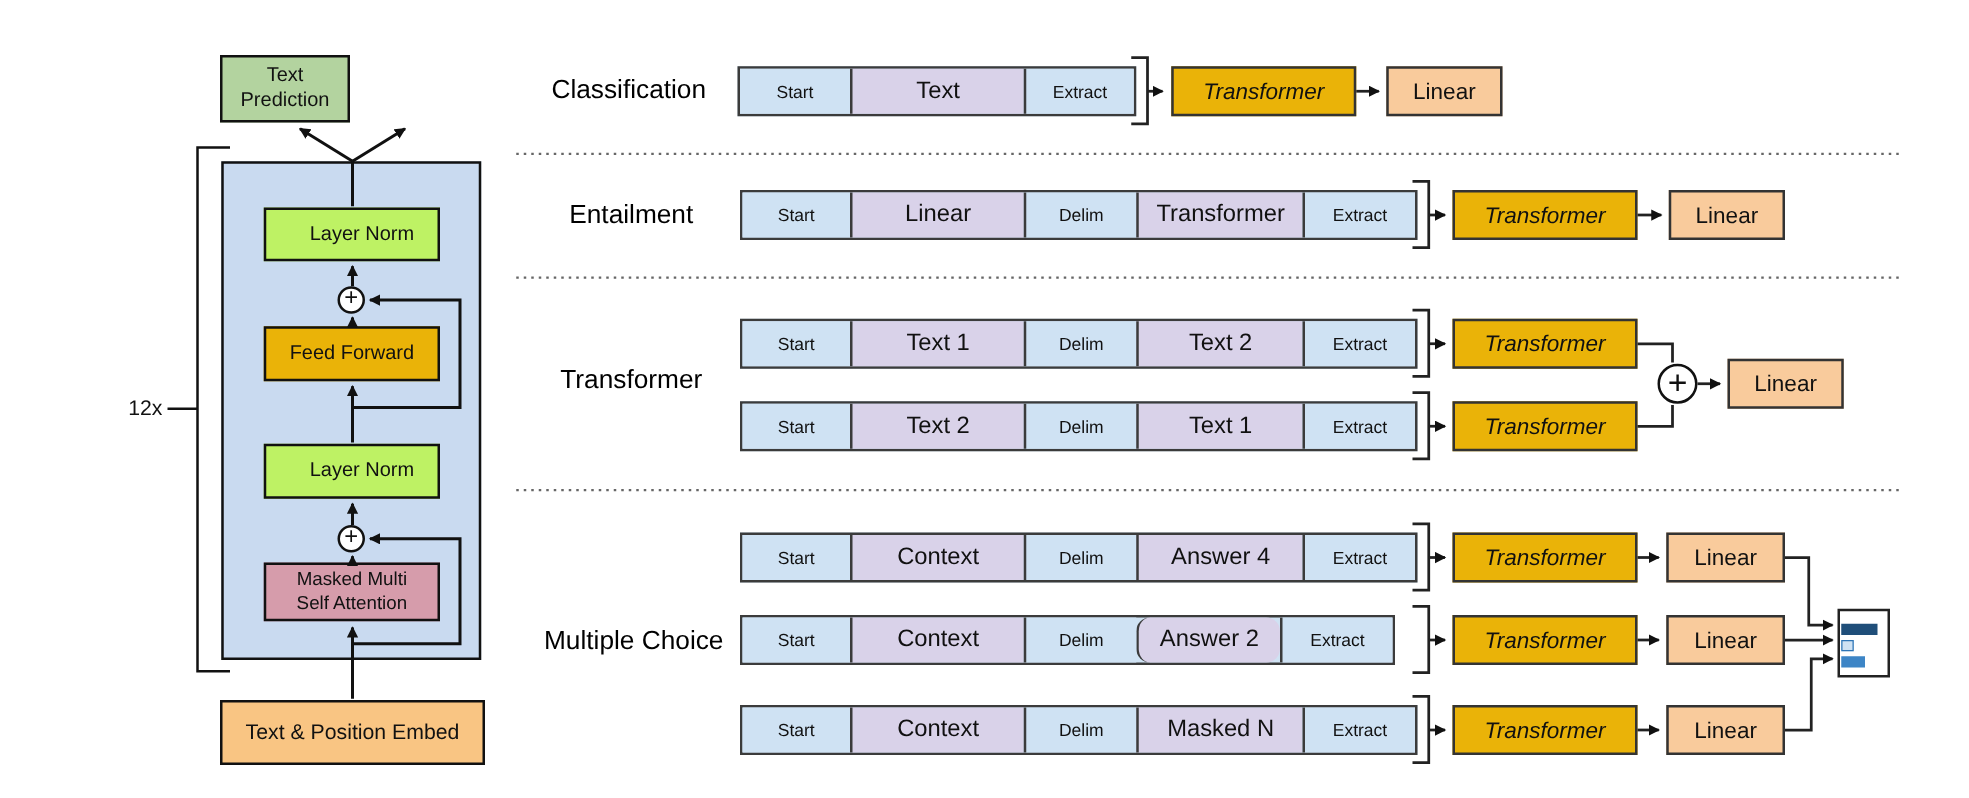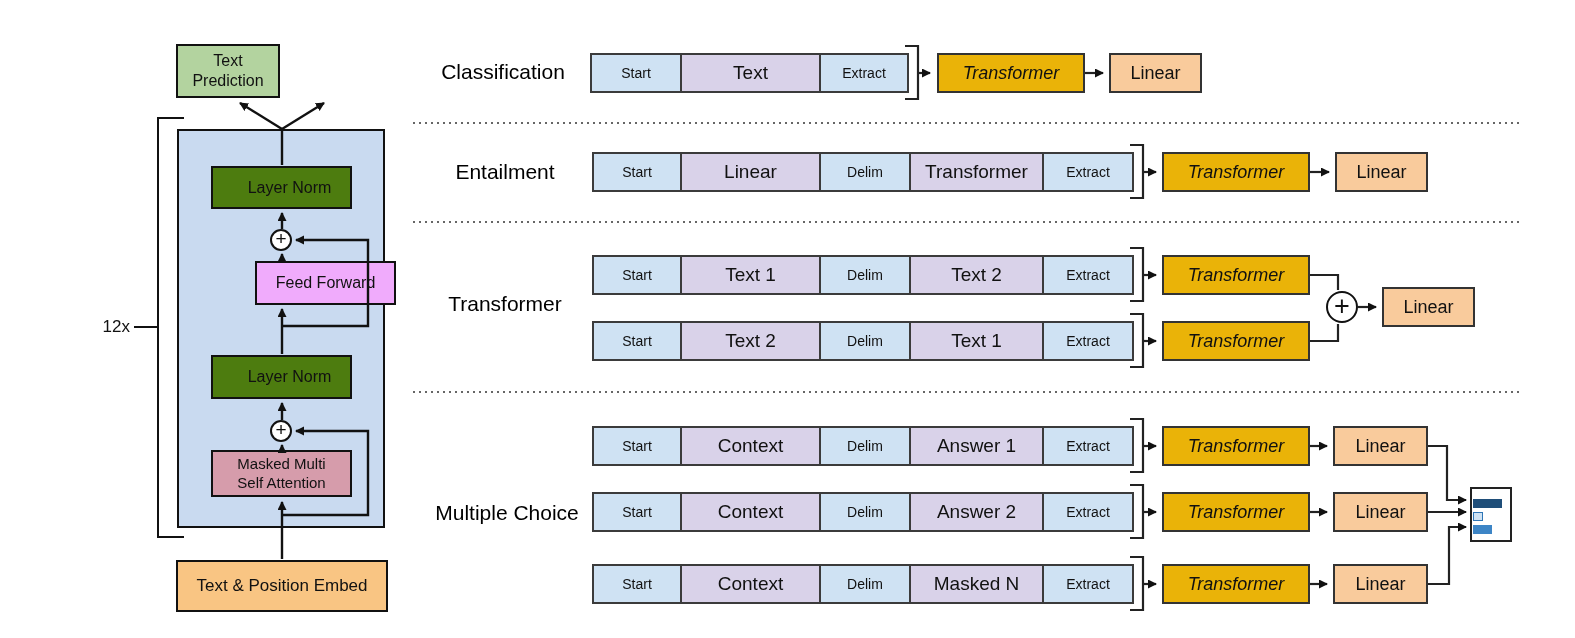--- a/index.html
+++ b/index.html
@@ -9,22 +9,22 @@
   }
   .abs{position:absolute;box-sizing:border-box;}
   .box{
     position:absolute;box-sizing:border-box;border:2px solid #111;
     display:flex;align-items:center;justify-content:center;text-align:center;
     white-space:pre-line;line-height:1.25;
   }
   .container-blue{background:#c9daf0;border-width:2.5px;}
   .head-light{background:#b3d39f;}
   .head-dark{background:#8dc06f;}
-  .purple{background:#4d7c0f;padding-left:16px;}
-  .yellow{background:#f0abfc;margin-left:44px;}
+  .purple{background:#bef264;padding-left:16px;}
+  .yellow{background:#eab308;}
   .pink{background:#d69cab;}
   .orange-embed{background:#f9c583;}
   .green-node{background:#eab308;border-color:#333;font-style:italic;}
   .orange-node{background:#f9cb9c;border-color:#333;}
   .strip{
     position:absolute;display:flex;height:40px;box-sizing:border-box;
     border:2px solid #3b3b3b;background:#cfe2f3;
   }
   .cell{
     box-sizing:border-box;display:flex;align-items:center;justify-content:center;
@@ -121,28 +121,28 @@
   <div class="box green-node node" style="left:1162px;top:255px;width:148px;height:40px;">Transformer</div>
   <div class="box green-node node" style="left:1162px;top:321px;width:148px;height:40px;">Transformer</div>
   <div class="plus plus-lg" style="left:1326px;top:291px;">+</div>
   <div class="box orange-node node" style="left:1382px;top:287px;width:93px;height:40px;">Linear</div>
 
   <div class="task-label" style="left:407px;top:501px;width:200px;">Multiple Choice</div>
   <div class="strip" style="left:592px;top:426px;">
     <div class="cell c-blue tok-s" style="width:86px;">Start</div>
     <div class="cell c-lav tok-f" style="width:139px;">Context</div>
     <div class="cell c-blue tok-s" style="width:90px;">Delim</div>
-    <div class="cell c-lav tok-f" style="width:133px;">Answer 1</div>
+    <div class="cell c-lav tok-f" style="width:133px;">Answer 4</div>
     <div class="cell c-blue tok-s" style="width:90px;">Extract</div>
   </div>
   <div class="strip" style="left:592px;top:492px;">
     <div class="cell c-blue tok-s" style="width:86px;">Start</div>
     <div class="cell c-lav tok-f" style="width:139px;">Context</div>
     <div class="cell c-blue tok-s" style="width:90px;">Delim</div>
-    <div class="cell c-lav tok-f" style="width:133px;">Answer 2</div>
+    <div class="cell c-lav tok-f" style="width:115px;border-radius:11px;">Answer 2</div>
     <div class="cell c-blue tok-s" style="width:90px;">Extract</div>
   </div>
   <div class="strip" style="left:592px;top:564px;">
     <div class="cell c-blue tok-s" style="width:86px;">Start</div>
     <div class="cell c-lav tok-f" style="width:139px;">Context</div>
     <div class="cell c-blue tok-s" style="width:90px;">Delim</div>
     <div class="cell c-lav tok-f" style="width:133px;">Masked N</div>
     <div class="cell c-blue tok-s" style="width:90px;">Extract</div>
   </div>
   <div class="box green-node node" style="left:1162px;top:426px;width:148px;height:40px;">Transformer</div>

